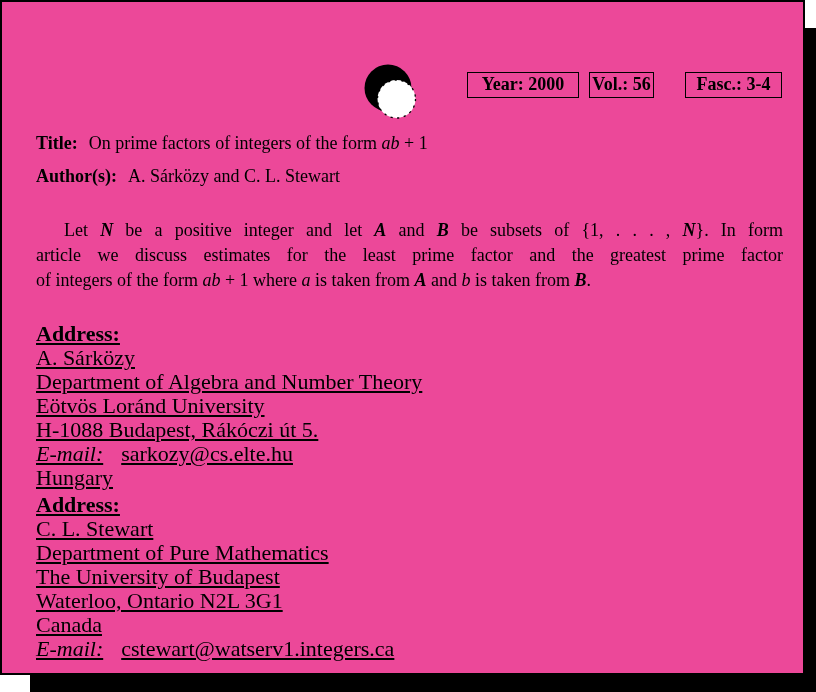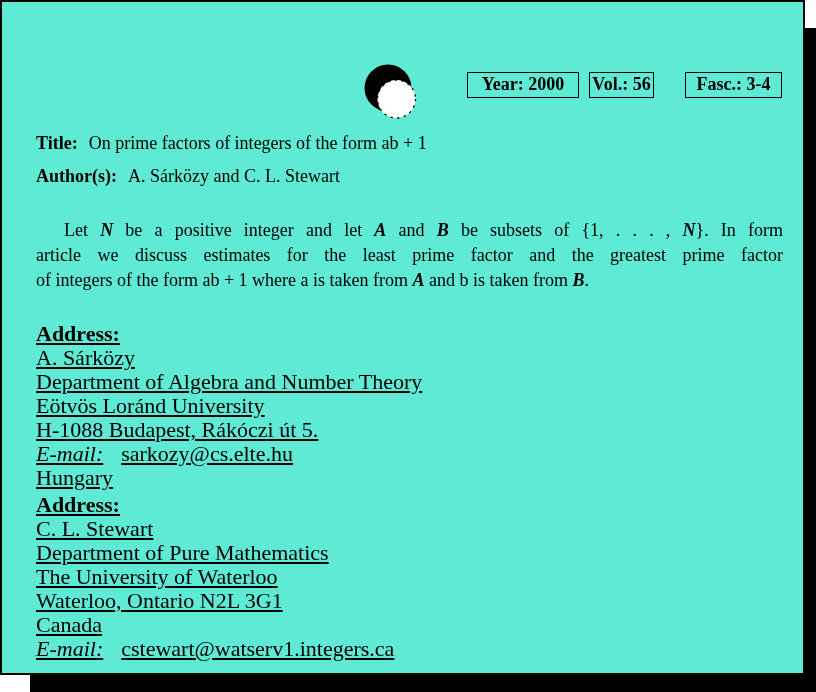--- a/index.html
+++ b/index.html
@@ -16,21 +16,21 @@
     color: #000000;
   }
   .page {
     position: absolute;
     left: 0;
     top: 0;
     width: 805px;
     height: 675px;
     box-sizing: border-box;
     border: 2px solid #000;
-    background: #5eead4;
+    background: #ec4899;
     box-shadow: 30px 28px 0 #000000;
   }
   .logo {
     position: absolute;
     left: 360px;
     top: 58px;
     width: 58px;
     height: 62px;
   }
   .hdr-box {
@@ -79,21 +79,21 @@
     font-size: 22px;
     line-height: 24px;
     text-decoration: underline;
   }
   #address-1 { top: 320px; }
   #address-2 { top: 491px; }
   .addr-label { font-weight: bold; }
   .email-label { font-style: italic; margin-right: 18px; }
 
   .seg-b  { font-weight: bold; }
-  .seg-i  { }
+  .seg-i  { font-style: italic; }
   .seg-bi { font-weight: bold; font-style: italic; }
   .seg-gap { margin-right: 11px; }
 </style>
 </head>
 <body>
 
 <div class="page">
 
   <div class="logo">
     <svg width="58" height="62" viewBox="0 0 58 62" xmlns="http://www.w3.org/2000/svg">
@@ -125,21 +125,21 @@
     <div>
       <span class="email-label">E-mail:</span><span>sarkozy@cs.elte.hu</span>
     </div>
     <div>Hungary</div>
   </div>
 
   <div class="address" id="address-2">
     <div class="addr-label">Address:</div>
     <div>C. L. Stewart</div>
     <div>Department of Pure Mathematics</div>
-    <div>The University of Waterloo</div>
+    <div>The University of Budapest</div>
     <div>Waterloo, Ontario N2L 3G1</div>
     <div>Canada</div>
     <div>
       <span class="email-label">E-mail:</span><span>cstewart@watserv1.integers.ca</span>
     </div>
   </div>
 
 </div>
 
 </body></html>

